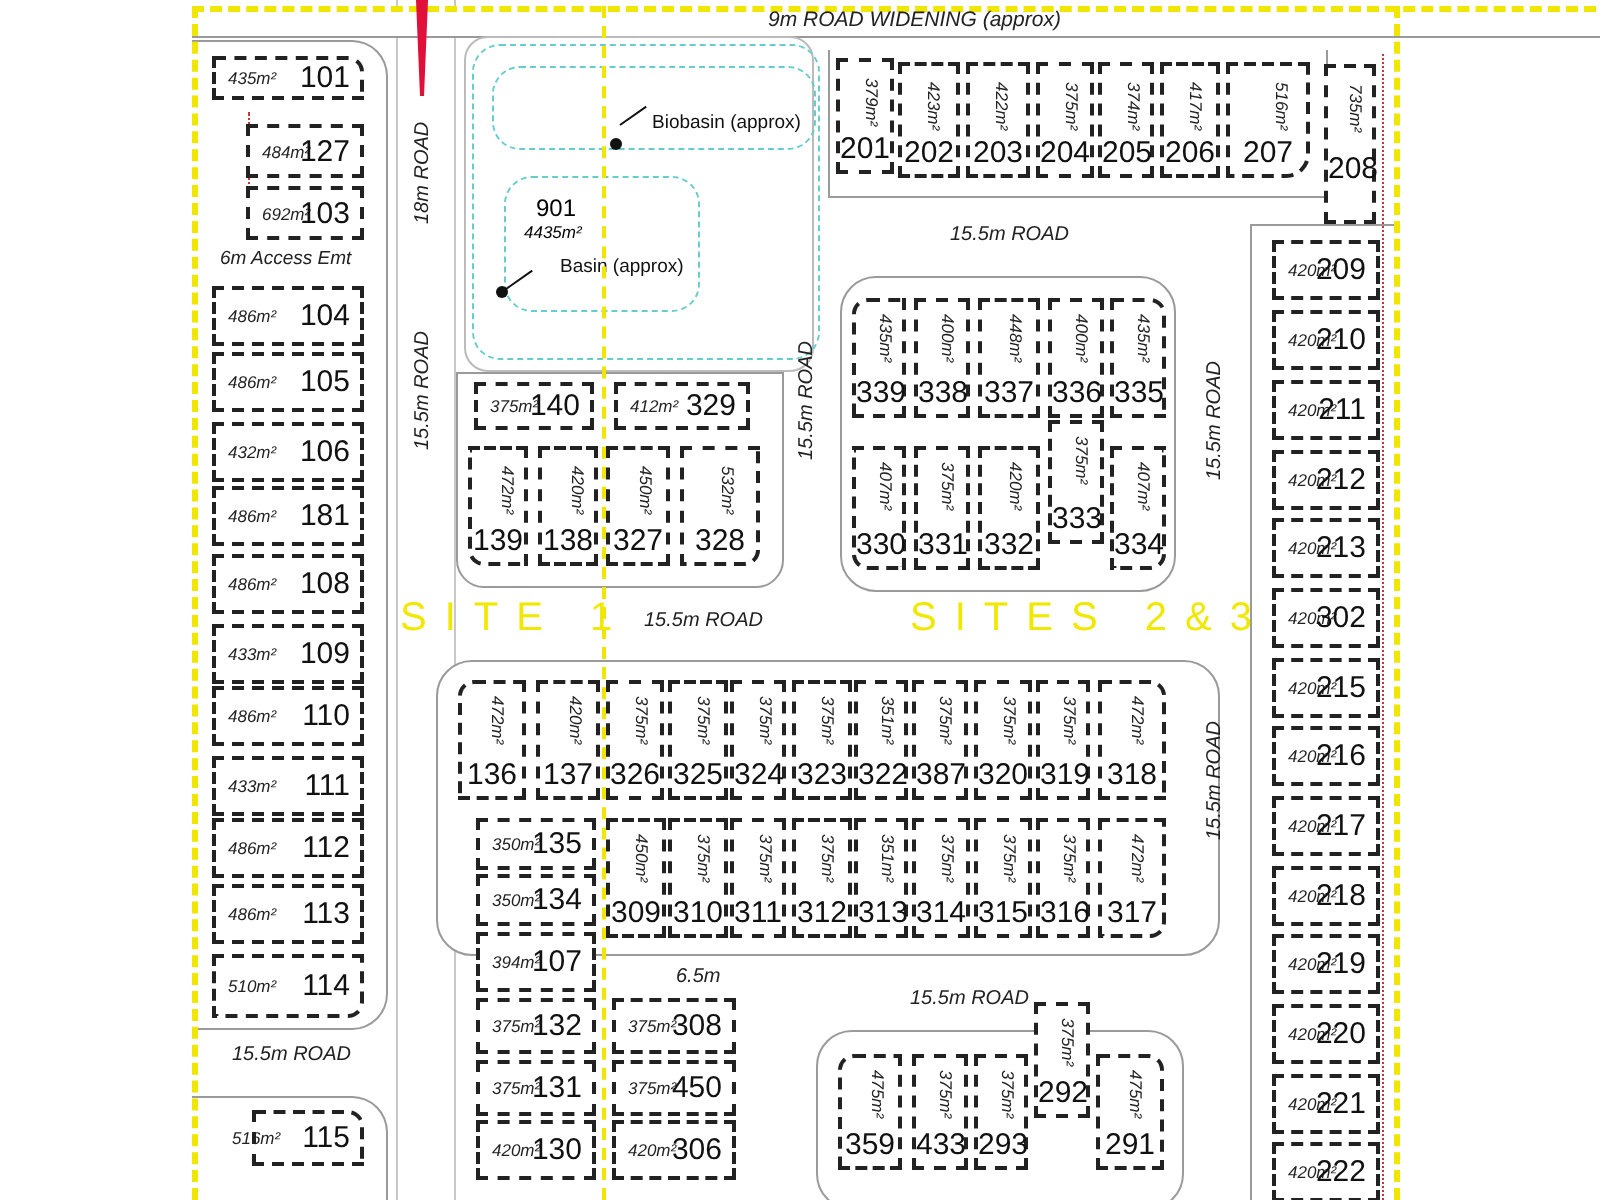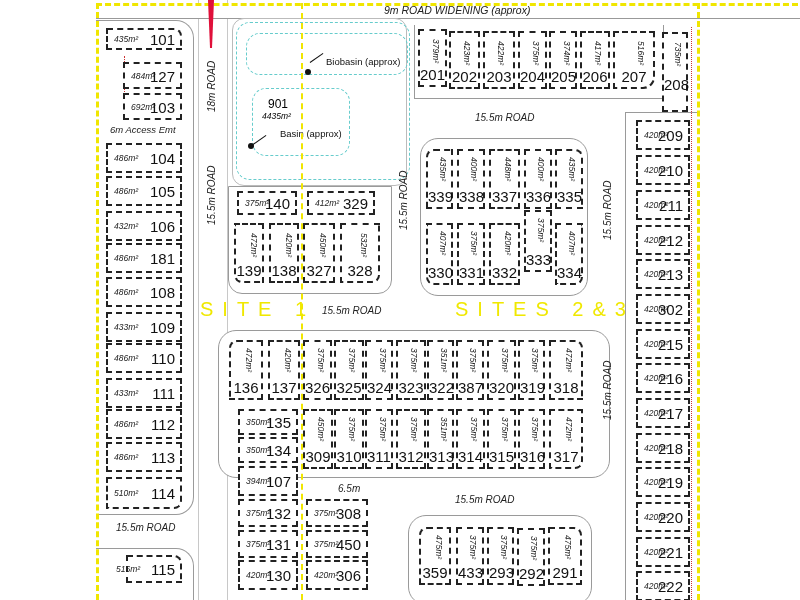--- a/index.html
+++ b/index.html
@@ -430,20 +430,20 @@
     <span class="num">359</span>
   </div>
 <div class="lot v" style="left:456px;top:527px;width:28px;height:58px;">
     <span class="area" style="left:19px;top:6px;">375m²</span>
     <span class="num">433</span>
   </div>
 <div class="lot v" style="left:487px;top:527px;width:27px;height:58px;">
     <span class="area" style="left:19px;top:6px;">375m²</span>
     <span class="num">293</span>
   </div>
-<div class="lot v" style="left:517px;top:528px;width:28px;height:58px;">
+<div class="lot v" style="left:517px;top:501px;width:28px;height:58px;">
     <span class="area" style="left:19px;top:6px;">375m²</span>
     <span class="num">292</span>
   </div>
 <div class="lot v" style="left:548px;top:527px;width:34px;height:58px;border-radius:0 8px 0 0;">
     <span class="area" style="left:22px;top:6px;">475m²</span>
     <span class="num">291</span>
   </div>
 
 </body></html>

